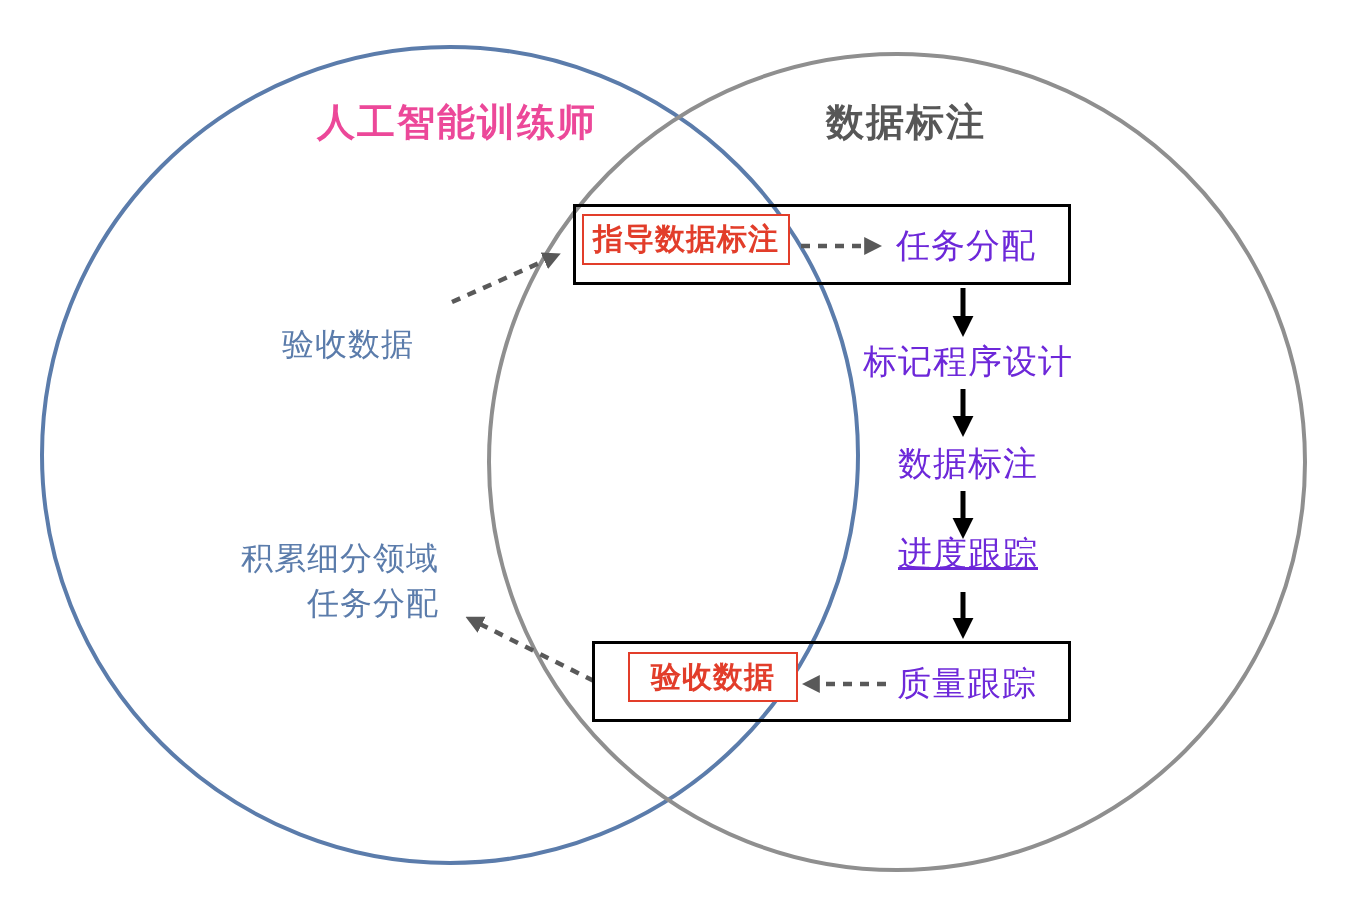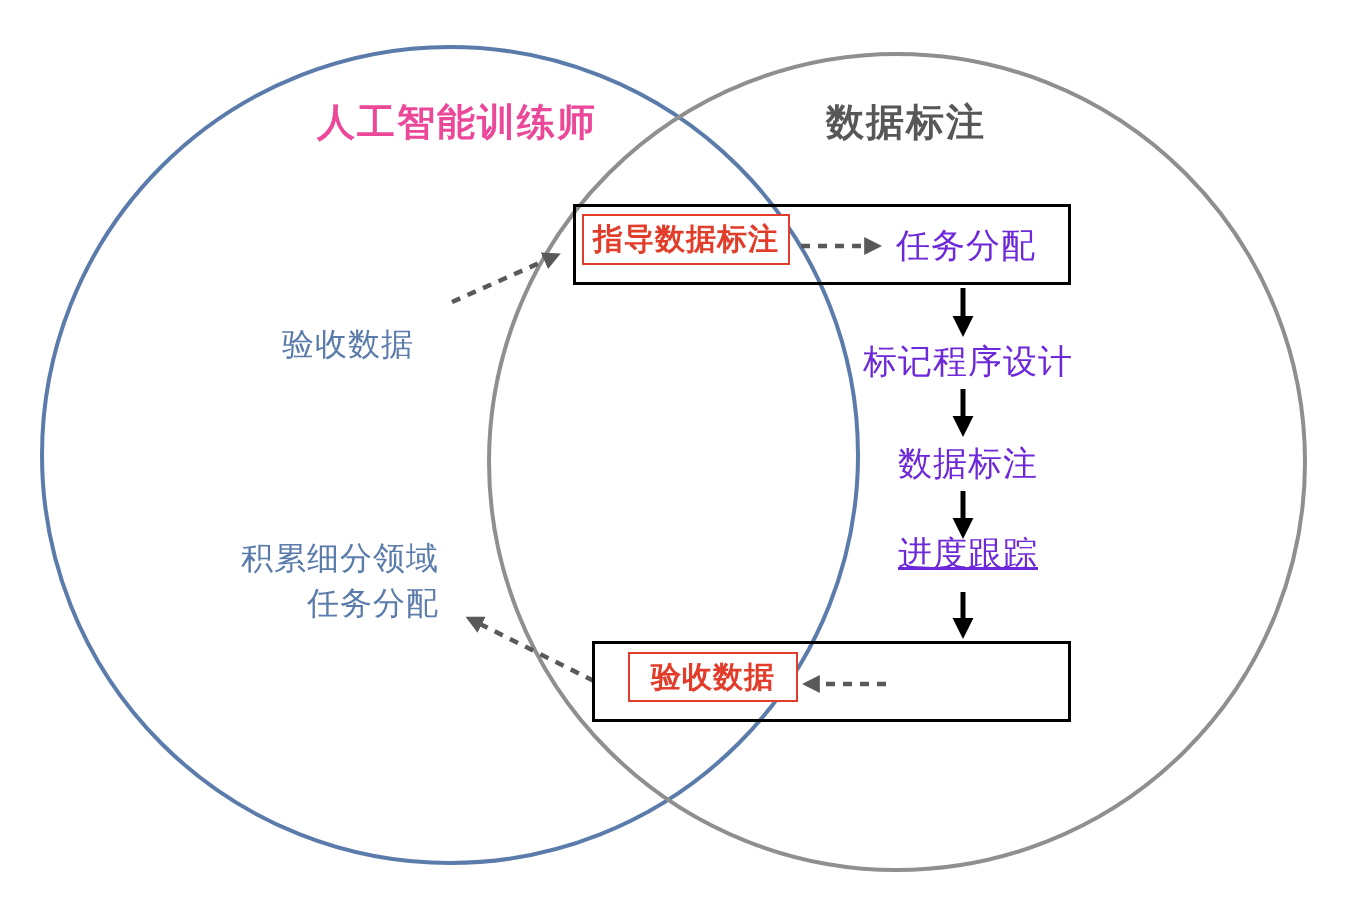--- a/index.html
+++ b/index.html
@@ -115,14 +115,15 @@
   <div class="black-box" style="left:573px; top:204px; width:498px; height:81px;"></div>
   <div class="red-box" style="left:582px; top:214px; width:208px; height:51px;">指导数据标注</div>
   <div class="abs flow-label" style="left:966px; top:245px;">任务分配</div>
 
   <div class="abs flow-label" style="left:968px; top:361px;">标记程序设计</div>
   <div class="abs flow-label" style="left:968px; top:463px;">数据标注</div>
   <div class="abs flow-label" style="left:968px; top:553px;text-decoration:underline;">进度跟踪</div>
 
   <div class="black-box" style="left:592px; top:641px; width:479px; height:81px;"></div>
   <div class="red-box" style="left:628px; top:652px; width:170px; height:50px;text-align:center;">验收数据</div>
+  <div class="abs flow-label" style="left:967px; top:683px;">质量跟踪</div>
 
 </div>
 
 </body></html>

